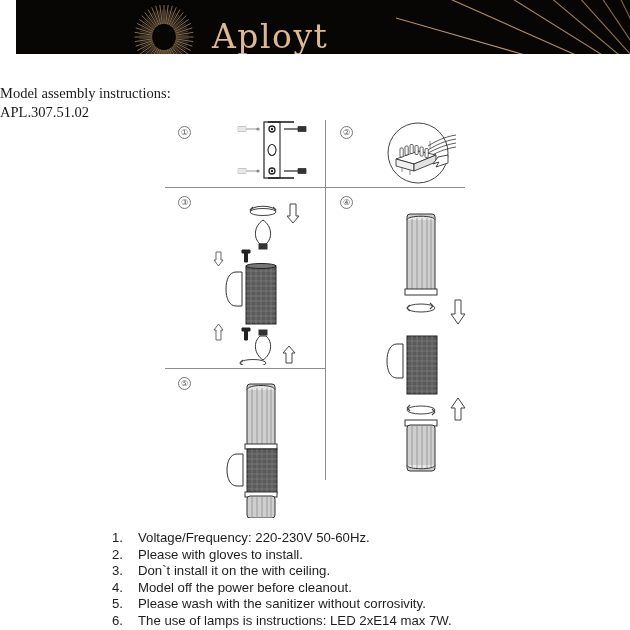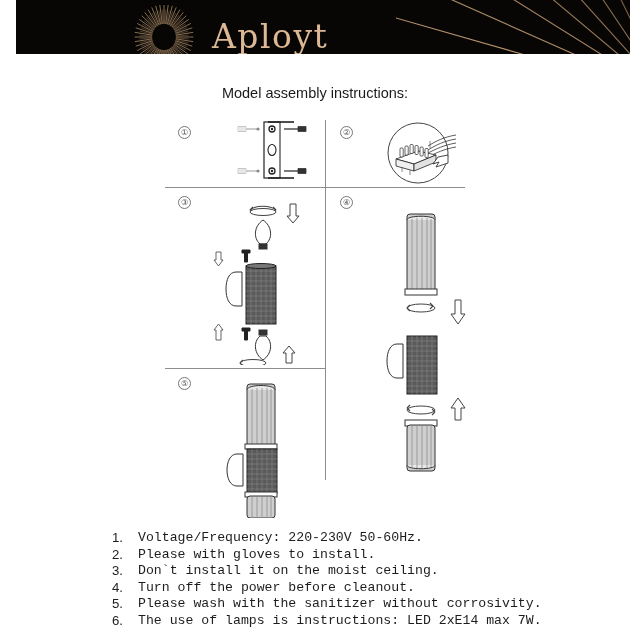--- a/index.html
+++ b/index.html
@@ -37,21 +37,22 @@
   }
   #rays {
     position: absolute; right: 0; top: 0;
     width: 250px; height: 74px;
   }
 
   
   #title-block {
     position: absolute; left: 0; top: 84px;
     width: 630px;
-    text-align: center;
+    text-align: left;
+    font-family: Liberation Serif, serif;
   }
   #title-line1 {
     font-size: 14.5px; color: #1a1a1a; line-height: 19px;
   }
   #title-line2 {
     font-size: 14.5px; color: #1a1a1a; line-height: 19px;
   }
 
   
   #diagram {
@@ -84,21 +85,21 @@
     position: absolute; left: 112px; top: 530px;
     width: 430px;
   }
   .instr-row {
     display: flex;
     font-size: 13.2px;
     line-height: 16.6px;
     color: #1d1d1d;
   }
   .instr-num { width: 26px; flex: 0 0 26px; }
-  .instr-text { flex: 1 1 auto; font-family: Liberation Mono, monospace; }
+  .instr-text { flex: 1 1 auto; }
 </style>
 </head>
 <body>
 
 <div id="page">
 
   <div id="banner">
 
     <div id="logo-mark">
       <svg width="70" height="64" viewBox="0 0 70 64" aria-hidden="true">
@@ -209,20 +210,21 @@
             <line x1="272" y1="96" x2="51.2" y2="-149.2" stroke-opacity="0.70"></line>
             <line x1="272" y1="96" x2="87.5" y2="-177.6" stroke-opacity="0.65"></line>
             <line x1="272" y1="96" x2="127.3" y2="-200.6" stroke-opacity="0.60"></line>
           </g>
       </svg>
     </div>
   </div>
 
   <div id="title-block">
     <div id="title-line1">Model assembly instructions:</div>
+    <div id="title-line2">APL.307.51.02</div>
   </div>
 
   <div id="diagram">
 
     <div class="divider-h" style="left:165px; top:69px; width:300px;"></div>
     <div class="divider-h" style="left:165px; top:250px; width:160px;"></div>
     <div class="divider-v" style="left:325px; top:2px; height:360px;"></div>
 
     <div class="step-num" style="left:178px; top:8px;">①</div>
     <div class="step-num" style="left:340px; top:8px;">②</div>
@@ -466,25 +468,25 @@
     <div class="instr-row">
       <span class="instr-num">1.</span>
       <span class="instr-text">Voltage/Frequency: 220-230V 50-60Hz.</span>
     </div>
     <div class="instr-row">
       <span class="instr-num">2.</span>
       <span class="instr-text">Please with gloves to install.</span>
     </div>
     <div class="instr-row">
       <span class="instr-num">3.</span>
-      <span class="instr-text">Don`t install it on the moist ceiling.</span>
+      <span class="instr-text">Don`t install it on the with ceiling.</span>
     </div>
     <div class="instr-row">
       <span class="instr-num">4.</span>
-      <span class="instr-text">Turn off the power before cleanout.</span>
+      <span class="instr-text">Model off the power before cleanout.</span>
     </div>
     <div class="instr-row">
       <span class="instr-num">5.</span>
       <span class="instr-text">Please wash with the sanitizer without corrosivity.</span>
     </div>
     <div class="instr-row">
       <span class="instr-num">6.</span>
       <span class="instr-text">The use of lamps is instructions: LED 2xE14 max 7W.</span>
     </div>
   </div>

